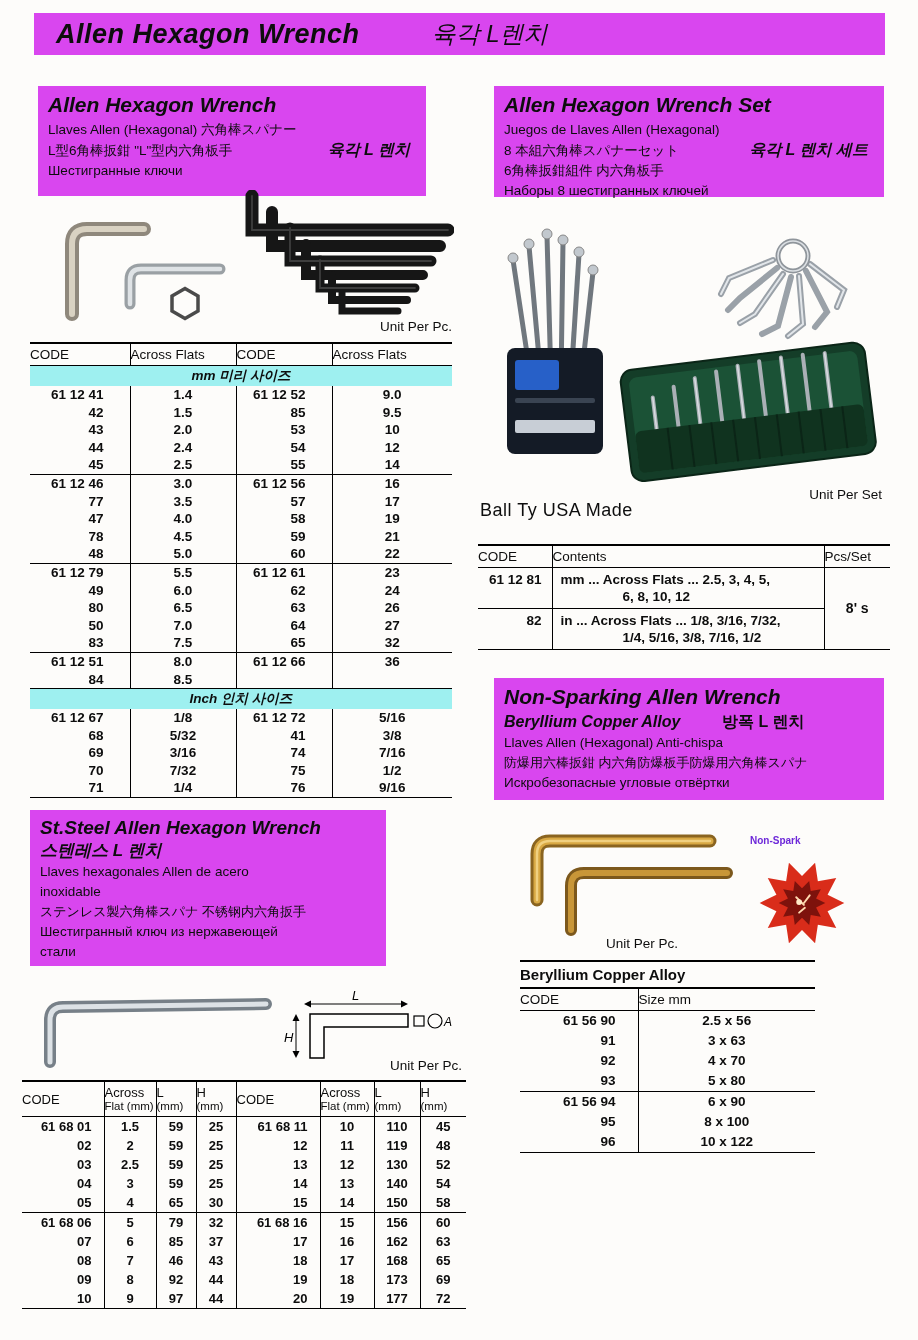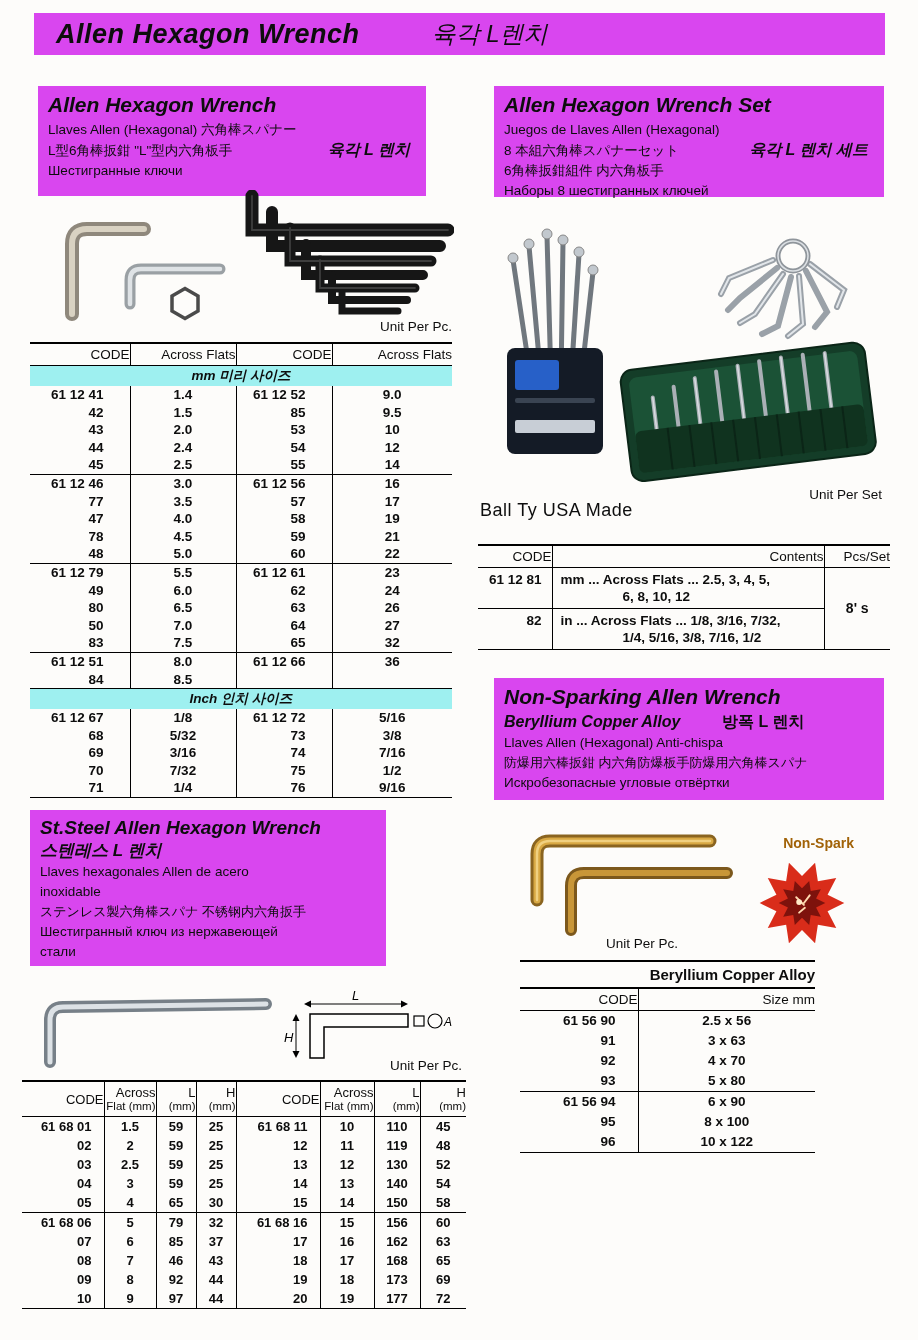--- a/index.html
+++ b/index.html
@@ -28,35 +28,35 @@
   .be-alloy{font-style:italic;font-weight:bold;font-size:16px}
   .be-kr{font-weight:bold;font-size:16px;margin-left:38px}
 
   
   .unit{position:absolute;font-size:13.5px;text-align:right}
   .unit-allen{left:330px;top:319px;width:122px}
   .unit-set{left:756px;top:487px;width:126px}
   .unit-steel{left:338px;top:1058px;width:124px}
   .unit-nonspark{left:548px;top:936px;width:130px}
   .ball-ty{position:absolute;left:480px;top:500px;font-size:18px;letter-spacing:.5px}
-  .nonspark-label{position:absolute;left:750px;top:835px;width:104px;text-align:right;color:#a16207;font-weight:bold;font-size:14px}
+  .nonspark-label{position:absolute;left:750px;top:835px;width:104px;text-align:left;color:#6d28d9;font-weight:bold;font-size:10px}
 
   
   .ph{position:absolute}
   .img-silver{left:42px;top:198px}
   .img-black{left:226px;top:190px}
   .img-sets{left:497px;top:220px}
   .img-copper{left:505px;top:812px}
   .img-explosion{left:752px;top:853px}
   .img-steelw{left:20px;top:984px}
   .img-diagram{left:284px;top:988px}
 
   
   .ctable{position:absolute;border-collapse:collapse;table-layout:fixed}
-  .ctable th{font-weight:normal;font-size:13.5px;text-align:right;padding:3px 0;border-top:2px solid #000;border-bottom:1.5px solid #000;vertical-align:middle}
+  .ctable th{font-weight:normal;font-size:13.5px;text-align:left;padding:3px 0;border-top:2px solid #000;border-bottom:1.5px solid #000;vertical-align:middle}
   .ctable td{font-weight:bold;font-size:13.5px;text-align:center;height:17.6px;line-height:17.6px;padding:0;vertical-align:middle}
   .ctable th+th,.ctable td+td{border-left:1.5px solid #000}
   .ctable tbody.grp tr:last-child td{border-bottom:1.5px solid #000}
   .ctable tbody.band td{background:#9EF0F0;font-style:italic;font-weight:bold;height:20px;line-height:20px}
   .ctable td.code{text-align:right;padding-right:26px}
 
   .sizes-table{left:30px;top:342px;width:422px}
 
   .steel-table{left:22px;top:1080px;width:444px}
   .steel-table td{font-size:13px;height:19px;line-height:19px}
@@ -262,21 +262,21 @@
       <tbody class="grp">
         <tr>
           <td class="code">61 12 67</td>
           <td class="val">1/8</td>
           <td class="code">61 12 72</td>
           <td class="val">5/16</td>
         </tr>
         <tr>
           <td class="code">68</td>
           <td class="val">5/32</td>
-          <td class="code">73</td>
+          <td class="code">41</td>
           <td class="val">3/8</td>
         </tr>
         <tr>
           <td class="code">69</td>
           <td class="val">3/16</td>
           <td class="code">74</td>
           <td class="val">7/16</td>
         </tr>
         <tr>
           <td class="code">70</td>

